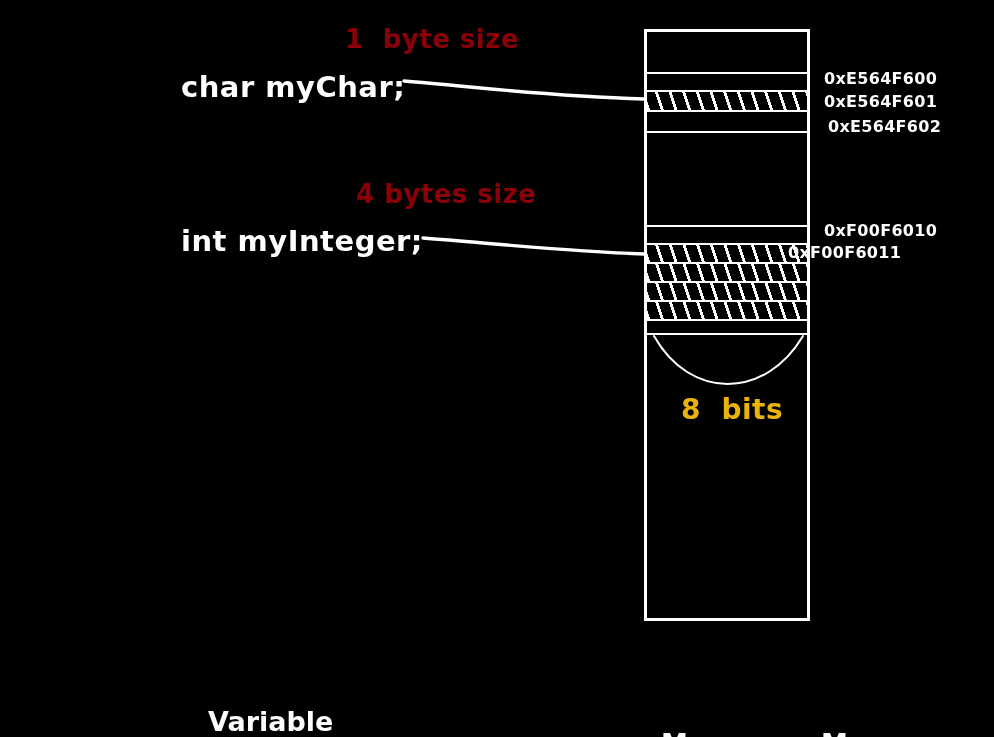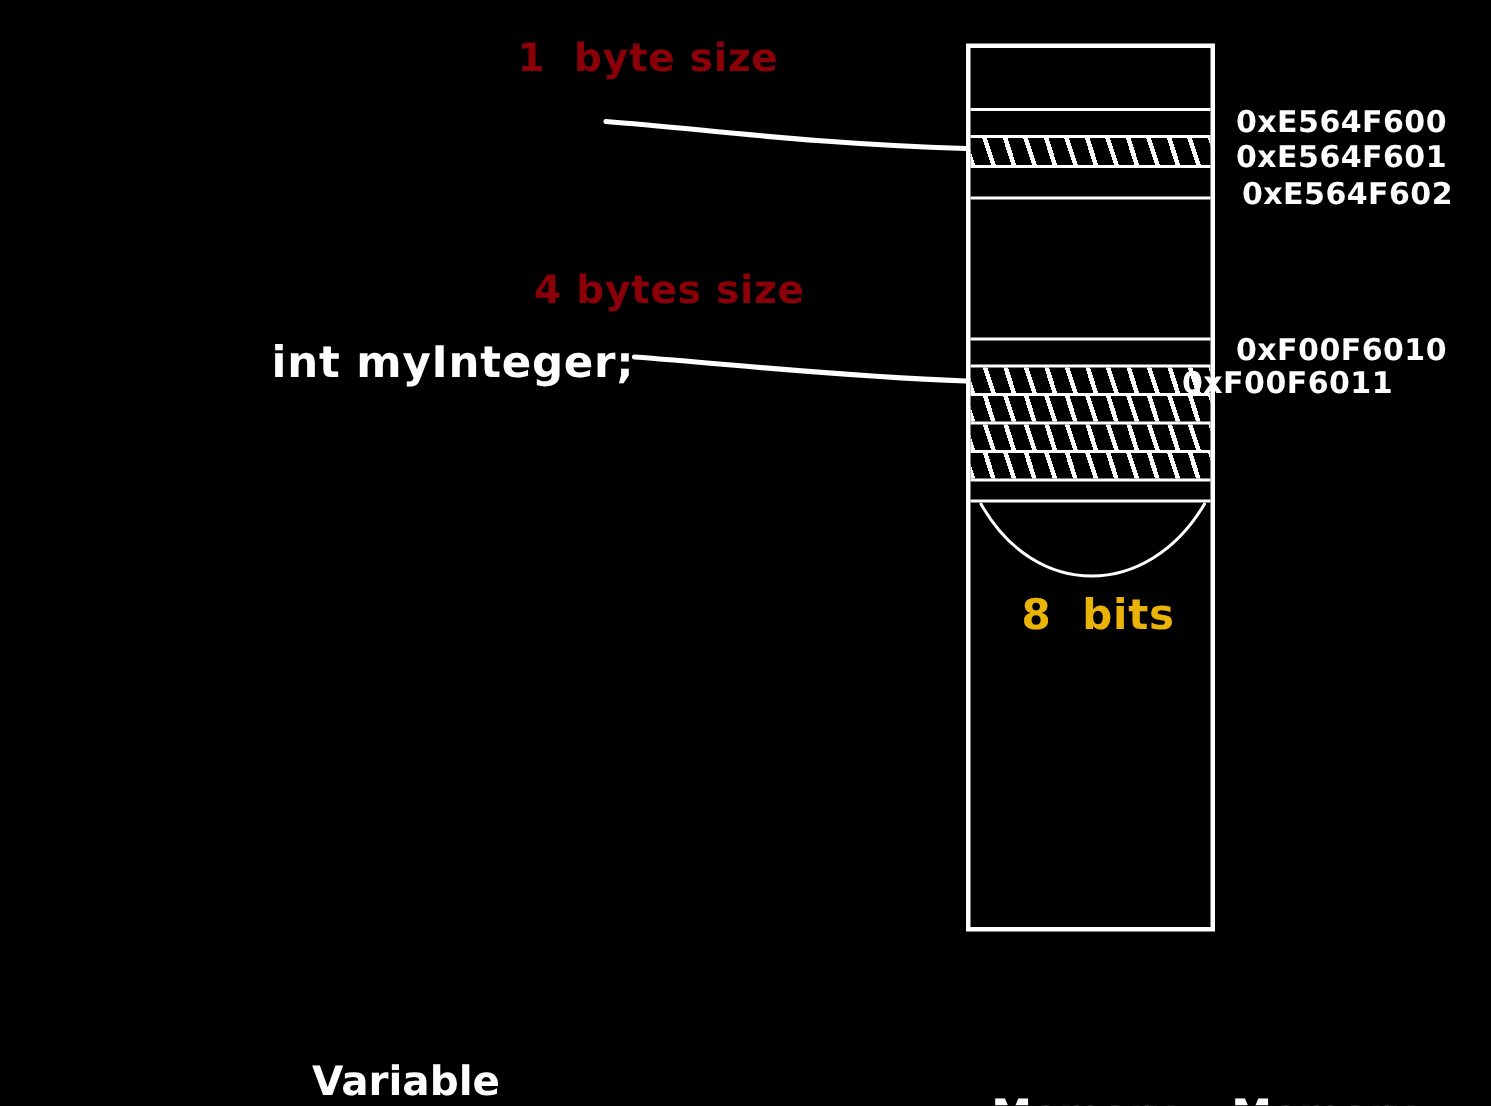--- a/index.html
+++ b/index.html
@@ -37,21 +37,21 @@
   .sizelabel {
     font-family: "DejaVu Sans", sans-serif;
     font-size: 26px;
     font-weight: 700;
     color: #8b0008;
     letter-spacing: 0.5px;
   }
 
   .addr {
     font-family: "DejaVu Sans", sans-serif;
-    font-size: 20px;
+    font-size: 16px;
     font-weight: 700;
     color: #fcfcfc;
     letter-spacing: 0.3px;
   }
 
   .caption {
     font-family: "DejaVu Sans", sans-serif;
     font-size: 27px;
     font-weight: 700;
     color: #fdfdfd;
@@ -105,20 +105,21 @@
     pointer-events: none;
   }
 </style>
 </head>
 <body>
 
 <div id="canvas">
 
   <div class="txt sizelabel" style="left:345px; top:26px;">1  byte size</div>
 
+  <div class="txt decl" style="left:181px; top:73px;">char myChar;</div>
 
   <div class="txt sizelabel" style="left:356px; top:181px;">4 bytes size</div>
 
   <div class="txt decl" style="left:181px; top:227px;">int myInteger;</div>
 
   <svg class="overlay" width="994" height="737">
 
     <path d="M 404 81 C 470 86, 540 96, 644 99" stroke="#ffffff" stroke-width="3.4" fill="none" stroke-linecap="round"></path>
 
     <path d="M 423 238 C 490 243, 560 251, 644 254" stroke="#ffffff" stroke-width="3.4" fill="none" stroke-linecap="round"></path>

